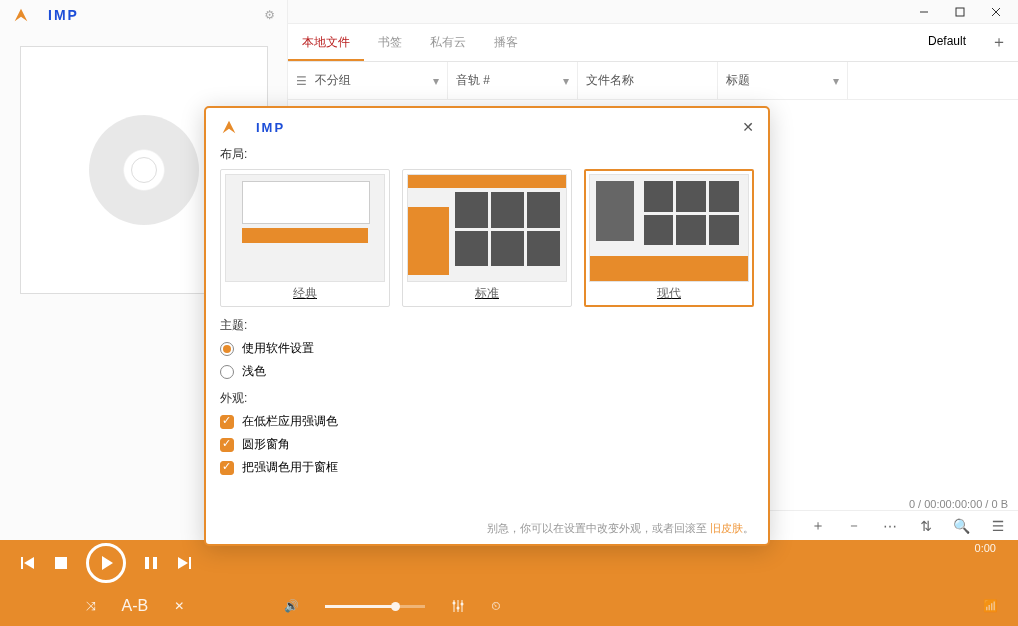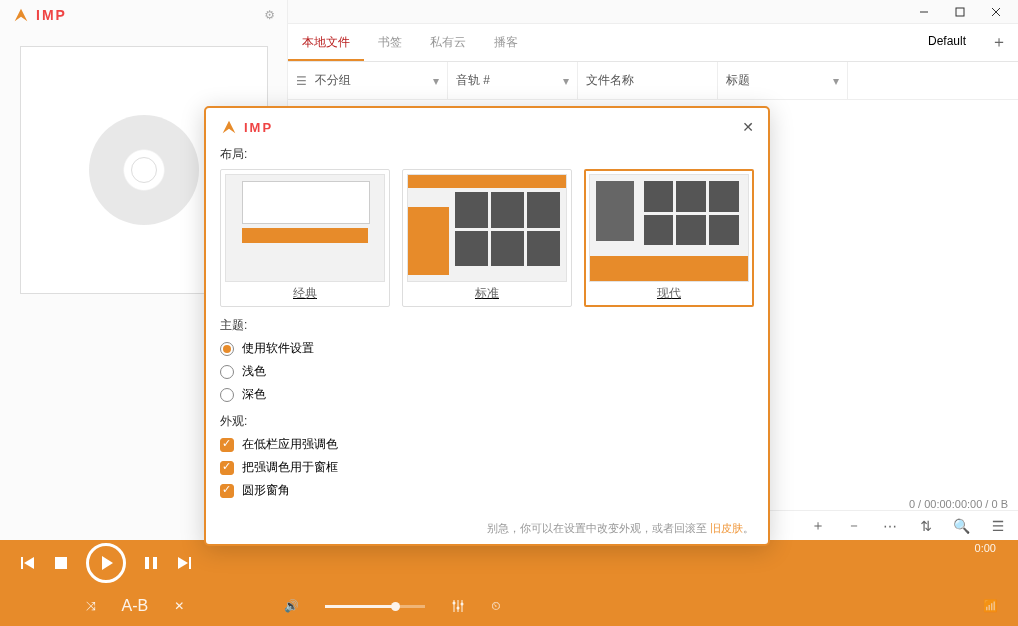--- a/index.html
+++ b/index.html
@@ -6,21 +6,21 @@
 body { width: 1018px; height: 626px; font-family: "Microsoft YaHei", Arial, sans-serif; font-size: 12px; background: #ffffff; overflow: hidden; position: relative; }
 
 
 .titlebar { height: 24px; background: #fafafa; display: flex; align-items: center; justify-content: flex-end; padding: 0 4px; border-bottom: 1px solid #eee; }
 .win-btn { width: 36px; height: 22px; display: flex; align-items: center; justify-content: center; cursor: pointer; }
 
 
 .sidebar { position: absolute; left: 0; top: 0; width: 288px; height: 540px; background: #fbfbfb; border-right: 1px solid #eee; }
 .logo-row { display: flex; align-items: center; padding: 6px 12px; }
 .logo-tri { width: 18px; height: 18px; }
-.logo-txt { font-weight: bold; letter-spacing: 2px; margin-left: 6px; color: #ef4444; font-size: 14px; }
+.logo-txt { font-weight: bold; letter-spacing: 2px; margin-left: 18px; color: #1d4ed8; font-size: 14px; }
 .gear { margin-left: auto; color: #aaa; cursor: pointer; }
 .album-art { margin: 16px auto; width: 248px; height: 248px; border: 1px solid #ddd; background: #fff; display: flex; align-items: center; justify-content: center; }
 .disc { width: 110px; height: 110px; border-radius: 50%; background: radial-gradient(#fff 25%, #e8e8e8 27%, #e8e8e8 100%); position: relative; }
 .disc::after { content: ""; position: absolute; inset: 42px; background: #fff; border-radius: 50%; border: 1px solid #ddd; }
 
 
 .main { position: absolute; left: 288px; top: 24px; right: 0; bottom: 86px; background: #fff; }
 .tabs { display: flex; border-bottom: 1px solid #e5e5e5; height: 38px; }
 .tab { padding: 10px 14px; color: #999; cursor: pointer; }
 .tab.active { color: #b91c1c; border-bottom: 2px solid #e78b2a; }
@@ -282,36 +282,32 @@
 
   <div class="sect">主题:</div>
   <div class="radio-row">
       <div class="radio checked"></div>
       <span>使用软件设置</span>
     </div>
   <div class="radio-row">
       <div class="radio"></div>
       <span>浅色</span>
     </div>
-  <div class="radio-row">
-      <div class="radio"></div>
-      <span>深色</span>
-    </div>
 
   <div class="sect">外观:</div>
   <div class="check-row">
       <div class="chk checked"></div>
       <span>在低栏应用强调色</span>
     </div>
   <div class="check-row">
       <div class="chk checked"></div>
-      <span>把强调色用于窗框</span>
+      <span>圆形窗角</span>
     </div>
   <div class="check-row">
       <div class="chk checked"></div>
-      <span>圆形窗角</span>
+      <span>把强调色用于窗框</span>
     </div>
 
   <div class="modal-footer">
     <span>别急，你可以在设置中改变外观，或者回滚至</span>
     <span class="link">旧皮肤</span><span>。</span>
   </div>
 </div>
 
 </body></html>

